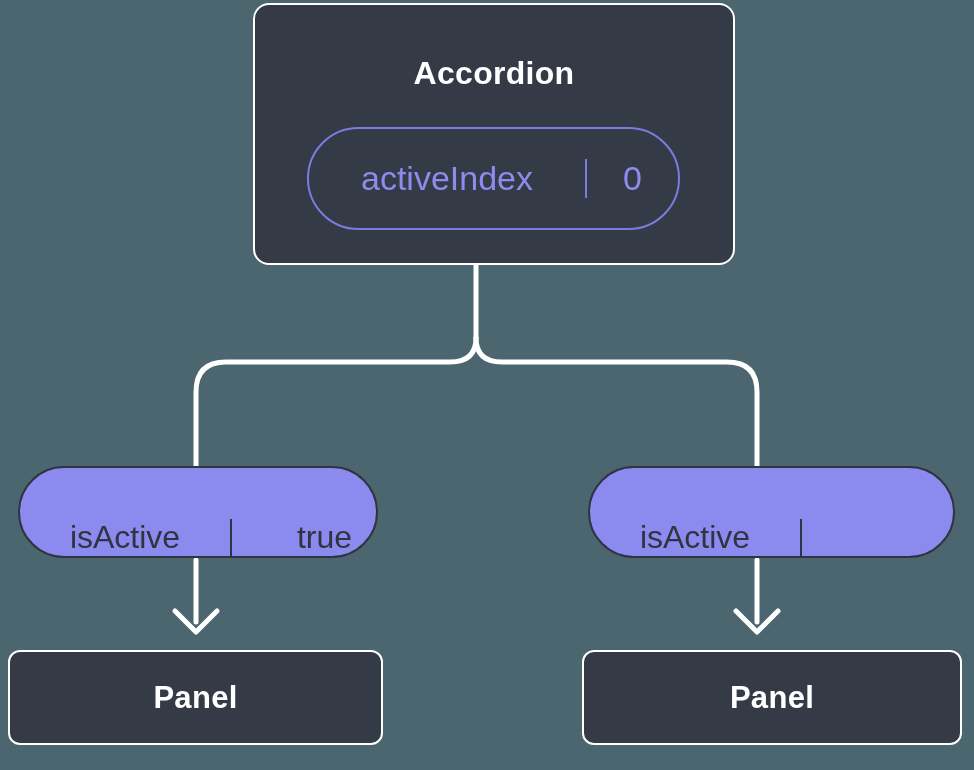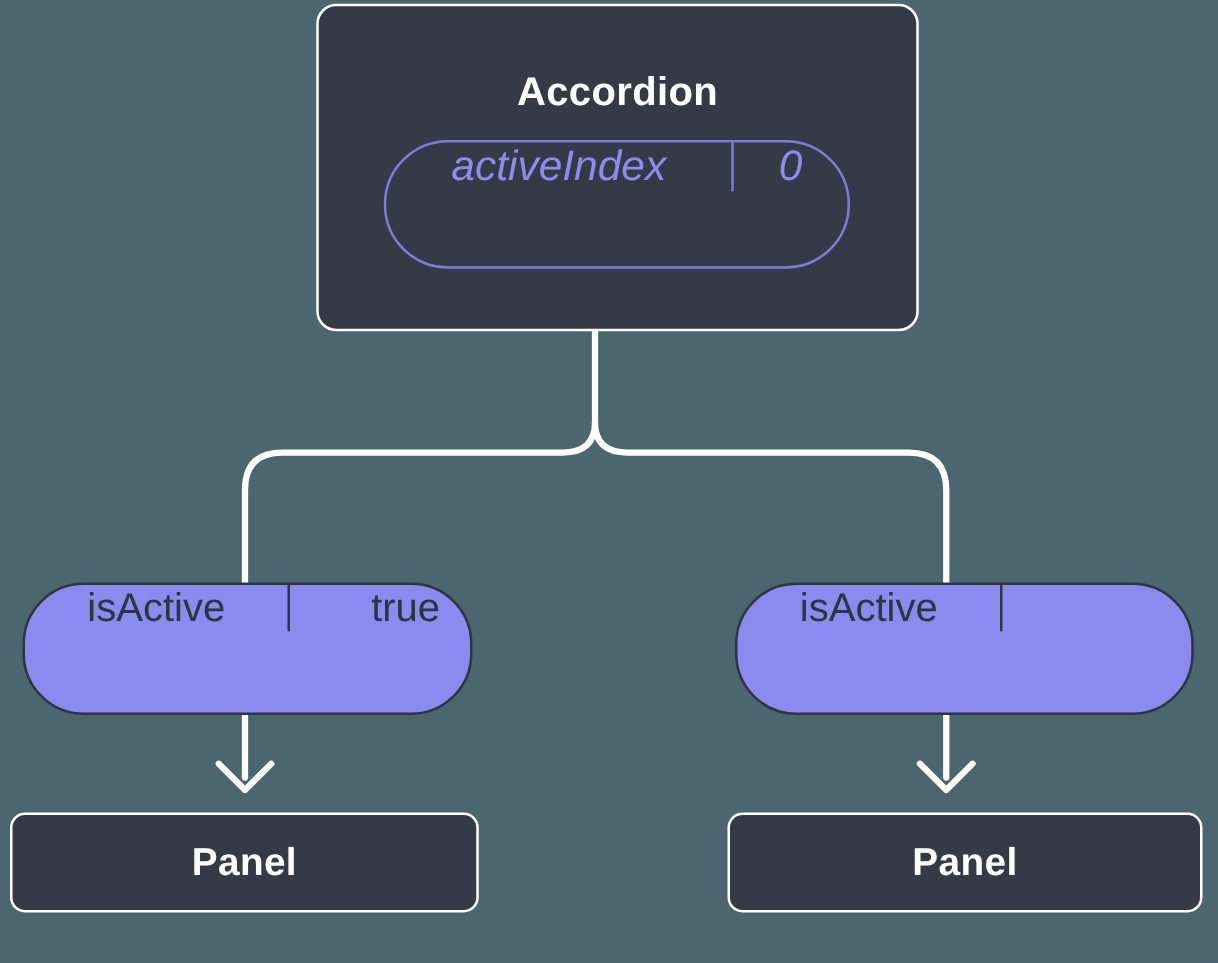--- a/index.html
+++ b/index.html
@@ -51,62 +51,61 @@
     padding-left: 40px;
   }
   .root-title {
     position: absolute; left: 0; right: 0; top: 48px;
     text-align: center;
     color: var(--title-text);
     font-size: 32px; line-height: 40px; font-weight: 600;
     letter-spacing: 0.3px;
   }
   .state-pill {
-    position: absolute; left: 52px; top: 107px;
+    position: absolute; left: 52px; top: 122px;
     width: 373px; height: 103px;
     border: 2px solid var(--accent-stroke);
     border-radius: 52px;
-    display: flex; align-items: flex-start;
+    display: flex; align-items: center;
     color: var(--accent-text);
     font-size: 34px;
-    font-style: italic;
   }
   .state-pill .cell {
     display: flex; align-items: center; justify-content: center;
   }
   .state-pill .cell.label {
     width: 278px;
     border-right: 2px solid var(--accent-stroke);
   }
   .state-pill .cell.value { flex: 1; }
 
   .prop-pill {
     position: absolute;
-    height: 106px;
+    height: 92px;
     background: var(--pill-fill);
     border: 2px solid var(--dark-ink);
     border-radius: 49px;
-    display: flex; align-items: flex-start;
+    display: flex; align-items: flex-end;
     color: var(--dark-ink);
     font-size: 32px;
     z-index: 2;
   }
   .prop-pill .cell {
     display: flex; align-items: center; justify-content: center;
   }
   .prop-pill .cell.label {
     width: 212px;
     border-right: 2px solid var(--dark-ink);
   }
   .prop-pill .cell.value { flex: 1; margin-left: 41px; }
   .prop-pill.left  { left: 18px;  top: 466px; width: 360px; }
   .prop-pill.right { left: 588px; top: 466px; width: 367px; }
 
   .panel-node {
-    top: 650px; height: 80px;
+    top: 650px; height: 95px;
     border-radius: 12px;
     display: flex; align-items: center; justify-content: center;
     color: var(--title-text);
     font-size: 31px; font-weight: 600;
     letter-spacing: 0.3px;
   }
   .panel-node.left  { left: 8px;   width: 375px; }
   .panel-node.right { left: 582px; width: 380px; }
 </style>
 </head>

